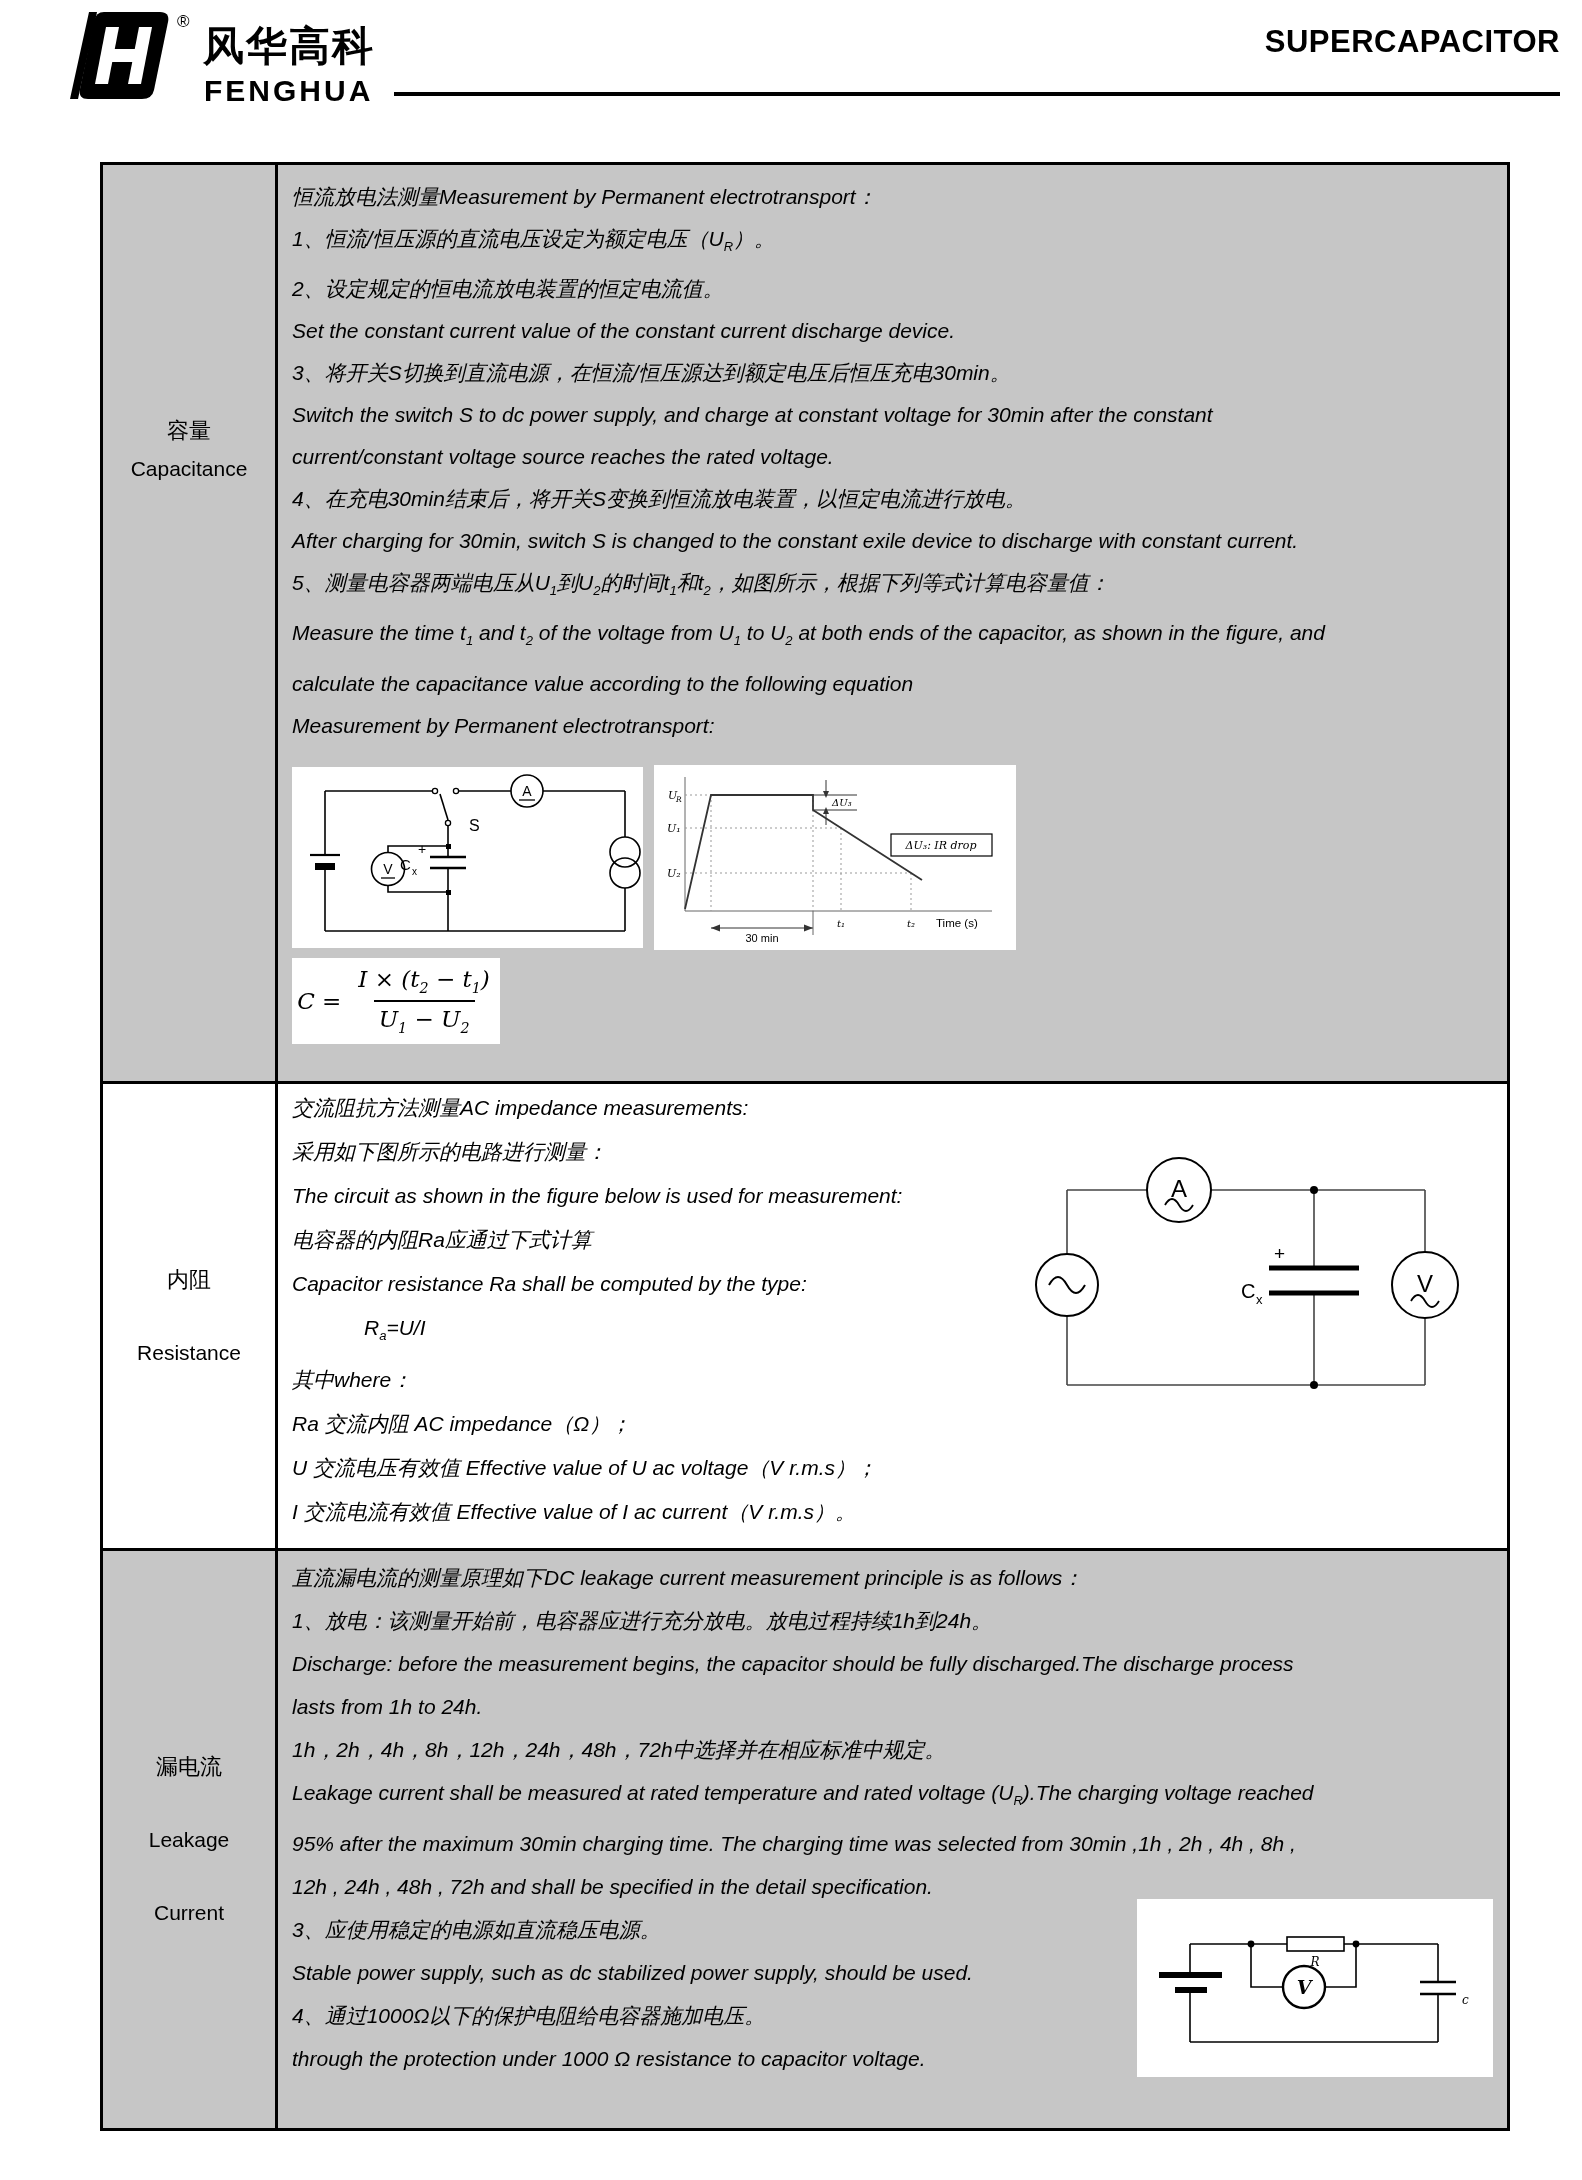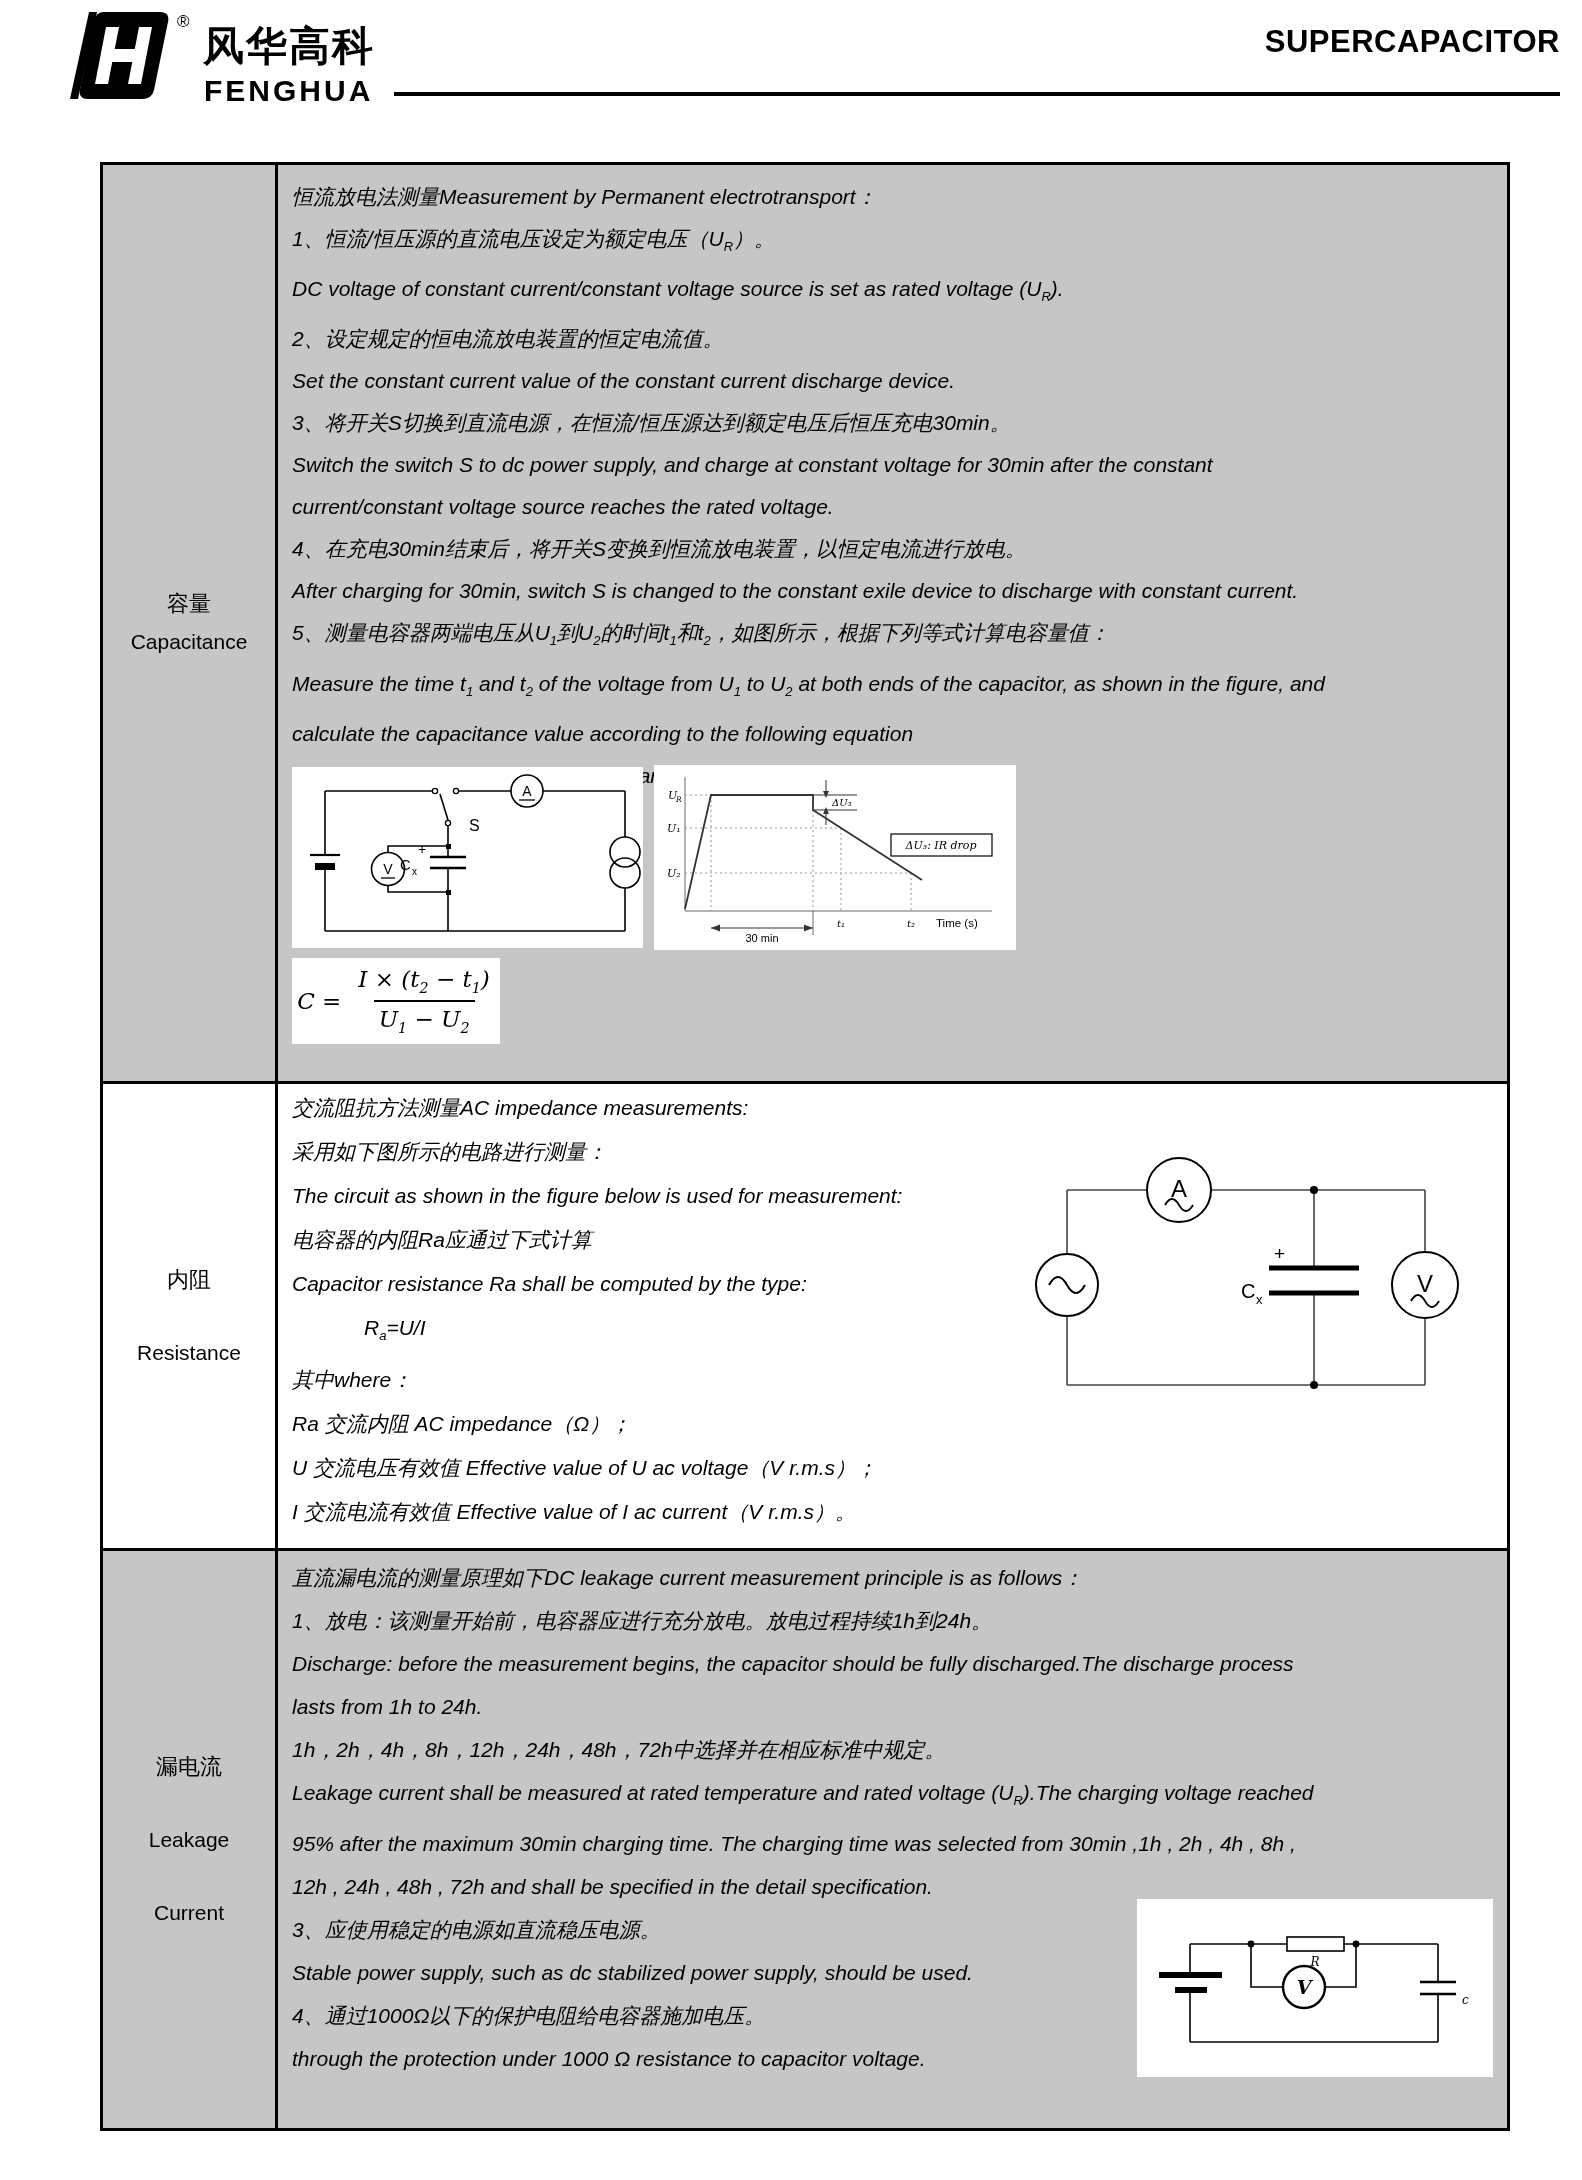--- a/index.html
+++ b/index.html
@@ -18,21 +18,21 @@
   
   .spec-table { position:absolute; left:100px; top:162px; width:1410px; border:3px solid #000; }
   .trow { display:flex; }
   .trow + .trow { border-top:3px solid #000; }
   .trow.shaded { background:#c6c6c6; }
   .row-capacitance { height:916px; }
   .row-resistance  { height:467px; background:#fff; }
   .row-leakage     { height:580px; }
   .label-cell { flex:0 0 175px; border-right:3px solid #000; display:flex; flex-direction:column;
                 align-items:center; text-align:center; }
-  .row-capacitance .label-cell { justify-content:center; }
+  .row-capacitance .label-cell { justify-content:flex-start; padding-top:247px; }
   .row-resistance .label-cell, .row-leakage .label-cell { justify-content:center;gap:35px; }
   .label-cn { font-size:22px; line-height:38px; }
   .label-en { font-size:21px; line-height:38px; }
   .content-cell { position:relative; flex:1 1 auto; min-width:0; padding:0 6px 0 14px; }
   .row-capacitance .content-cell { padding-top:11px; }
   .row-resistance  .content-cell { padding-top:2px; }
   .row-leakage     .content-cell { padding-top:5px; }
   .tline { font-size:21px; white-space:nowrap;font-style:italic; }
   .row-capacitance .tline { line-height:42px; }
   .row-resistance  .tline { line-height:44px; }
@@ -78,21 +78,20 @@
   <div class="spec-table">
 
     <div class="trow shaded row-capacitance">
       <div class="label-cell">
         <div class="label-cn">容量</div>
         <div class="label-en">Capacitance</div>
       </div>
       <div class="content-cell">
         <div class="tline">恒流放电法测量Measurement by Permanent electrotransport：</div>
         <div class="tline">1、恒流/恒压源的直流电压设定为额定电压（U<sub>R</sub>）。</div>
-        <div class="tline">DC voltage of constant current/constant voltage source is set as rated voltage (U<sub>R</sub>).</div>
         <div class="tline">2、设定规定的恒电流放电装置的恒定电流值。</div>
         <div class="tline">Set the constant current value of the constant current discharge device.</div>
         <div class="tline">3、将开关S切换到直流电源，在恒流/恒压源达到额定电压后恒压充电30min。</div>
         <div class="tline">Switch the switch S to dc power supply, and charge at constant voltage for 30min after the constant</div>
         <div class="tline">current/constant voltage source reaches the rated voltage.</div>
         <div class="tline">4、在充电30min结束后，将开关S变换到恒流放电装置，以恒定电流进行放电。</div>
         <div class="tline">After charging for 30min, switch S is changed to the constant exile device to discharge with constant current.</div>
         <div class="tline">5、测量电容器两端电压从U<sub>1</sub>到U<sub>2</sub>的时间t<sub>1</sub>和t<sub>2</sub>，如图所示，根据下列等式计算电容量值：</div>
         <div class="tline">Measure the time t<sub>1</sub> and t<sub>2</sub> of the voltage from U<sub>1</sub> to U<sub>2</sub> at both ends of the capacitor, as shown in the figure, and</div>
         <div class="tline">calculate the capacitance value according to the following equation</div>

